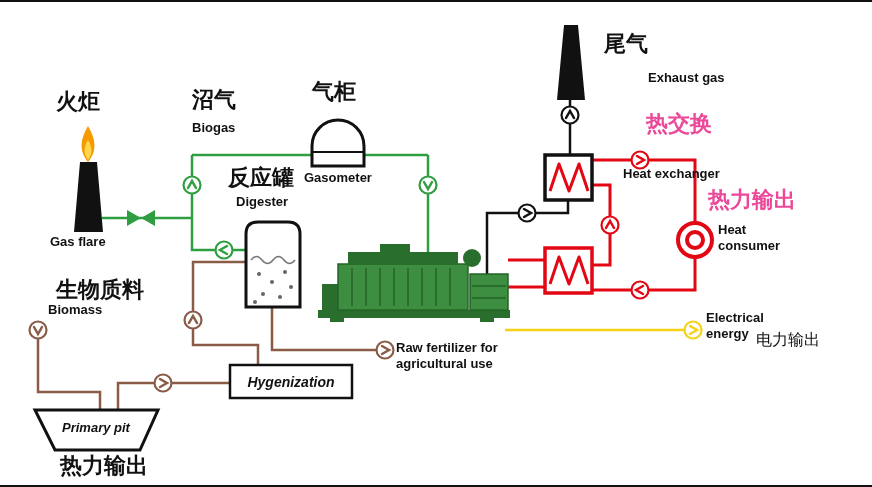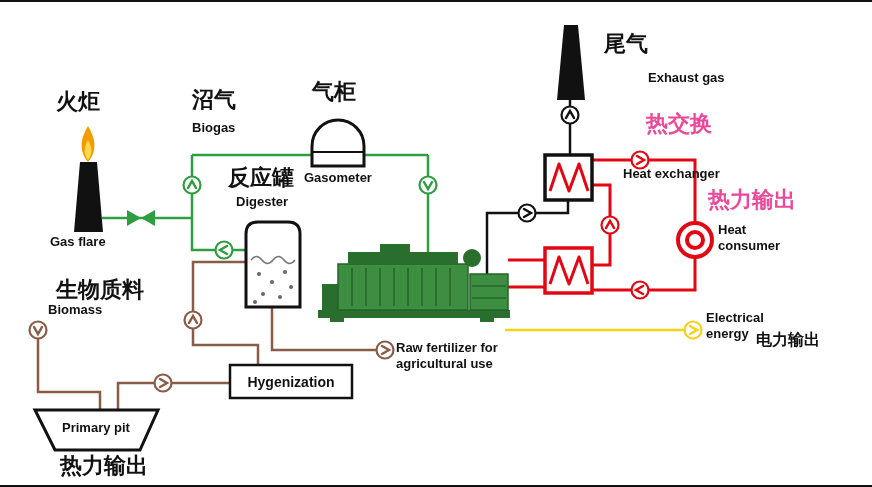--- a/index.html
+++ b/index.html
@@ -4,24 +4,24 @@
 <style>
   html,body{margin:0;padding:0;background:#fff;}
   #stage{
     position:relative;width:872px;height:487px;background:#fff;overflow:hidden;
     font-family:"Liberation Sans","DejaVu Sans",sans-serif;
   }
   .rule{position:absolute;left:0;width:872px;height:2px;background:#111;}
   svg{position:absolute;left:0;top:0;}
   .lbl{position:absolute;color:#111;white-space:pre-line;line-height:1.25;}
   .cn{font-size:22px;font-weight:bold;}
-  .cn-s{font-size:16px;font-weight:bold;}
+  .cn-s{font-size:16px;font-weight:normal;}
   .en{font-size:13px;font-weight:bold;}
   .heat-cn{color:#ec4899;}
-  .center{text-align:center;}
+  .center{text-align:center;font-style:italic;}
 </style>
 </head>
 <body>
 
 <div id="stage">
 
   <div class="rule" style="top:0;"></div>
   <div class="rule" style="top:485px;"></div>
 
   <svg width="872" height="487" viewBox="0 0 872 487">

